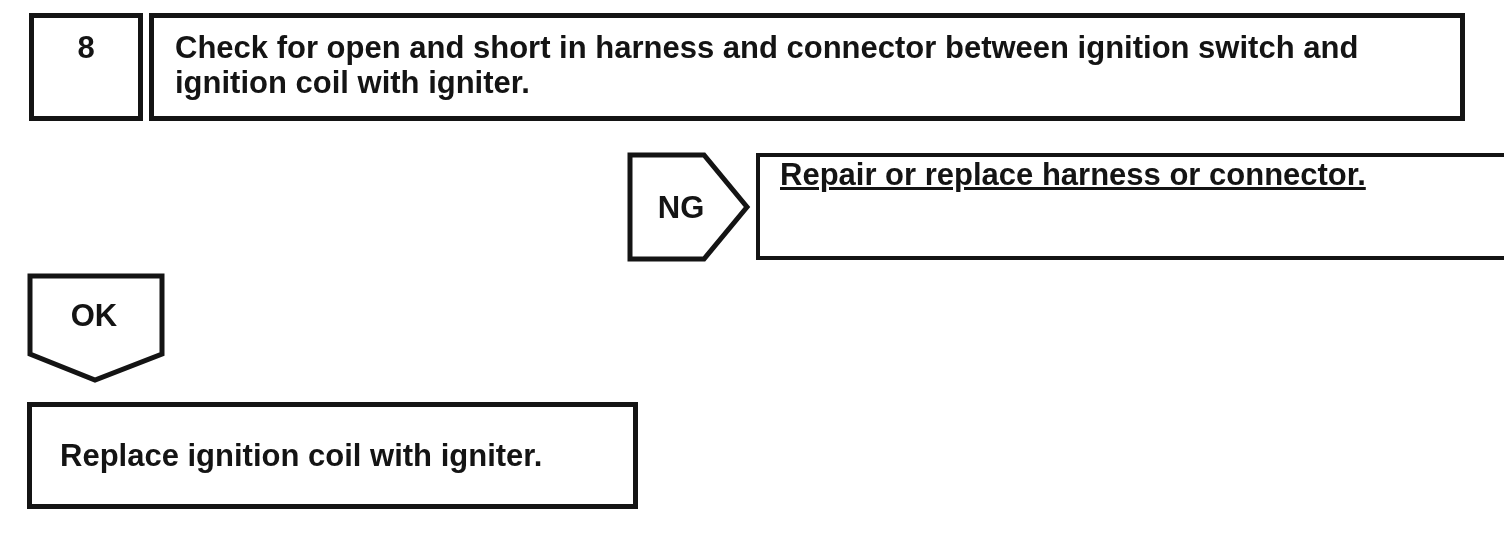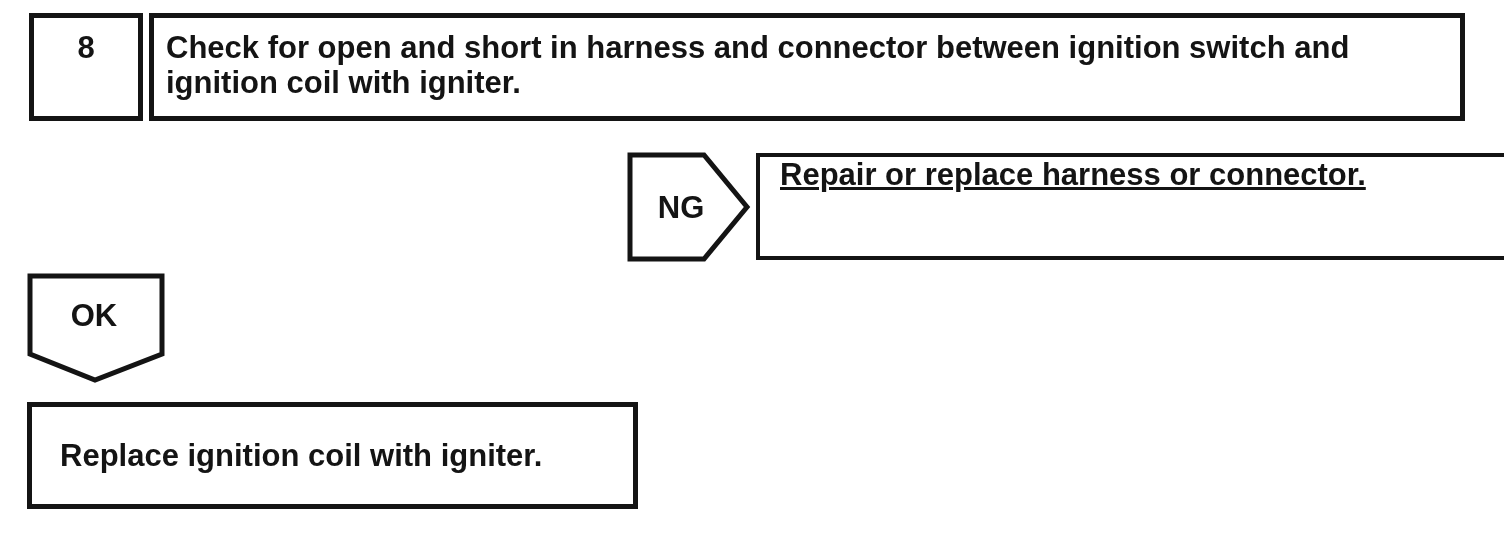--- a/index.html
+++ b/index.html
@@ -34,21 +34,21 @@
     left: 29px; top: 13px;
     width: 114px; height: 108px;
     display: flex;
     justify-content: center;
     align-items: flex-start;
     padding-top: 12px;
   }
   .step-instruction-box {
     left: 149px; top: 13px;
     width: 1316px; height: 108px;
-    padding: 12px 22px 10px 12px;
+    padding: 12px 22px 10px 21px;
   }
   
   .ng-arrow-svg {
     position: absolute;
     left: 627px; top: 151px;
     width: 124px; height: 112px;
   }
   .ng-action-box {
     left: 756px; top: 153px;
     width: 765px; height: 107px;

